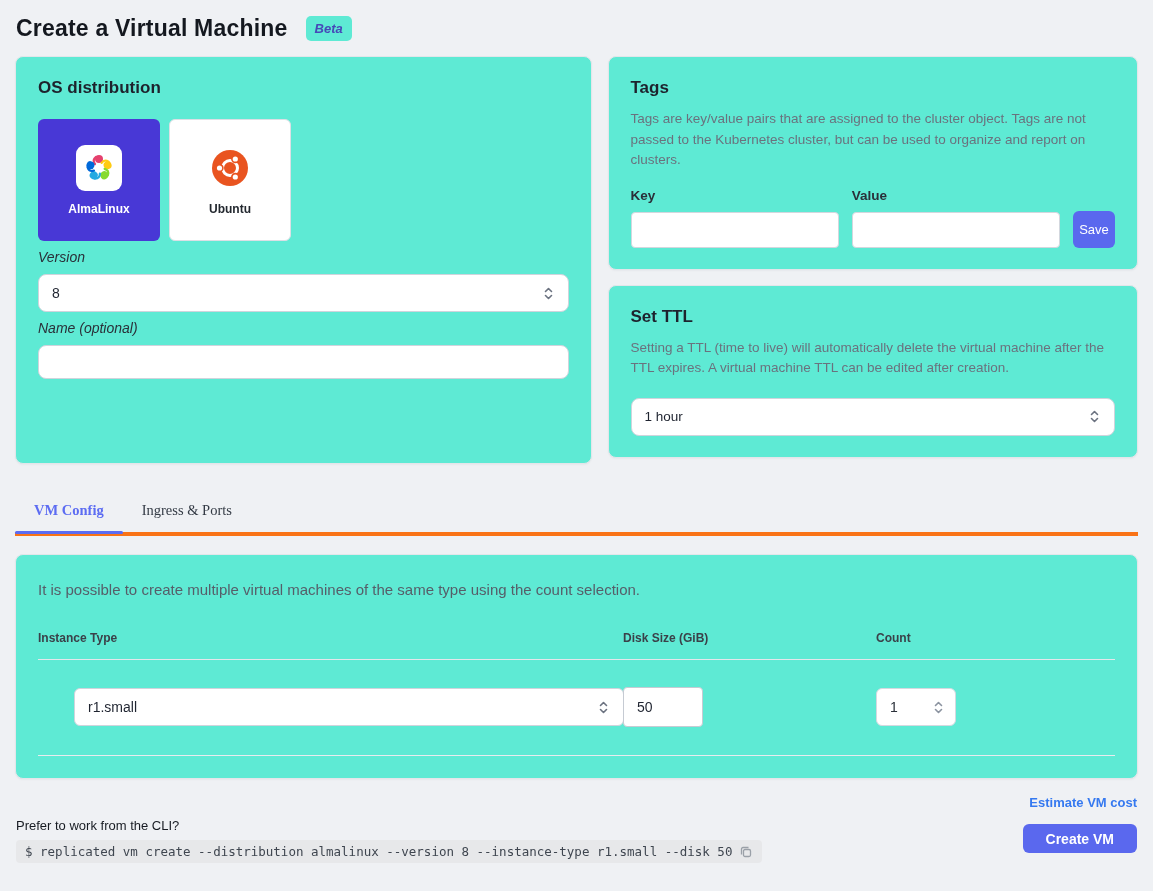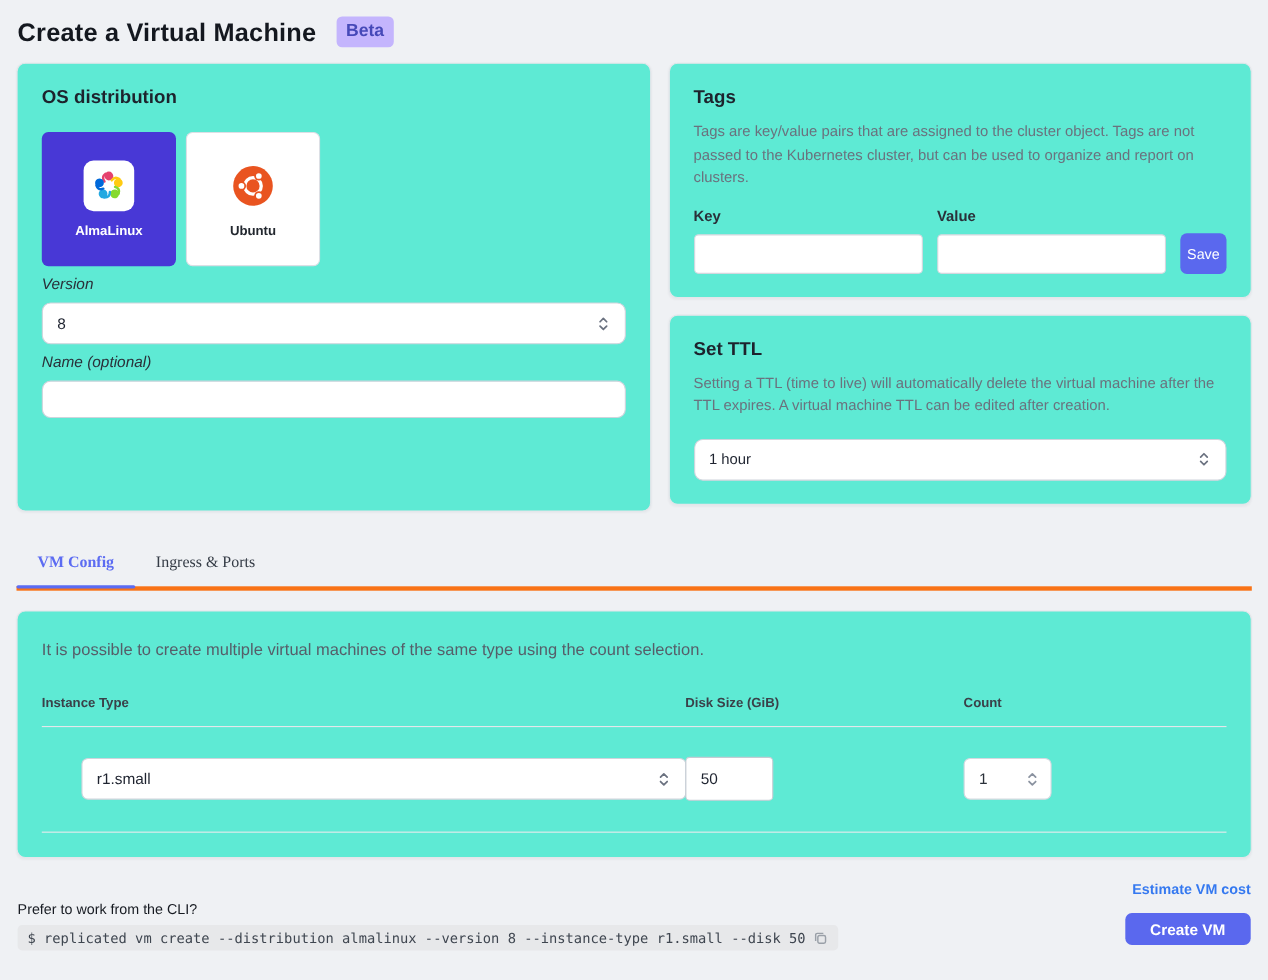--- a/index.html
+++ b/index.html
@@ -11,22 +11,22 @@
     width: 1153px;
     height: 891px;
     overflow: hidden;
   }
   .page { padding: 13px 15px 0; }
 
   
   .page-header { display: flex; align-items: center; gap: 18px; padding: 2px 1px 14px; }
   .page-title { font-size: 23px; font-weight: 700; color: #14181f; letter-spacing: .2px; }
   .beta-badge {
-    background: #c4b5fd; color: #4649b8; font-size: 16px; font-weight: 600;
-    padding: 5px 9px; border-radius: 5px;
+    background: #5eead4; color: #4649b8; font-size: 13px; font-weight: 600;
+    padding: 5px 9px; border-radius: 5px; font-style: italic;
   }
 
   
   .card {
     background: #5eead4; border: 1px solid #e3e6ea; border-radius: 8px;
     box-shadow: 0 1px 2px rgba(16,24,40,.04);
     padding: 21px 22px;
   }
   .top-grid { display: flex; gap: 16px; }
   .col { flex: 1; display: flex; flex-direction: column; }
@@ -114,21 +114,21 @@
   
   .footer { display: flex; justify-content: space-between; margin-top: 13px; padding: 0 1px; }
   .footer-left { margin-top: 26px; }
   .cli-prompt { font-size: 13px; color: #171b22; margin-bottom: 7px; }
   .cli-code {
     display: inline-flex; align-items: center; gap: 7px;
     background: #e7e8ea; border-radius: 4px; padding: 4px 9px;
     font-family: "DejaVu Sans Mono", monospace; font-size: 12.5px; color: #3f4650;
   }
   .copy-icon { cursor: pointer; display: inline-flex; }
-  .footer-right { display: flex; flex-direction: column; align-items: flex-end; justify-content: center; }
+  .footer-right { display: flex; flex-direction: column; align-items: flex-end; }
   .estimate-link { font-size: 13px; font-weight: 600; color: #3579f0; text-decoration: none; cursor: pointer; margin-top: 3px; }
   .create-vm-button {
     margin-top: 14px; background: #5a68ee; color: #fff; font-weight: 700; font-size: 14px;
     border: none; border-radius: 6px; padding: 6px 23px; height: 29px; cursor: pointer;
     font-family: "Liberation Sans", sans-serif;
   }
   .chev svg { display: block; }
 </style>
 </head>
 <body>

